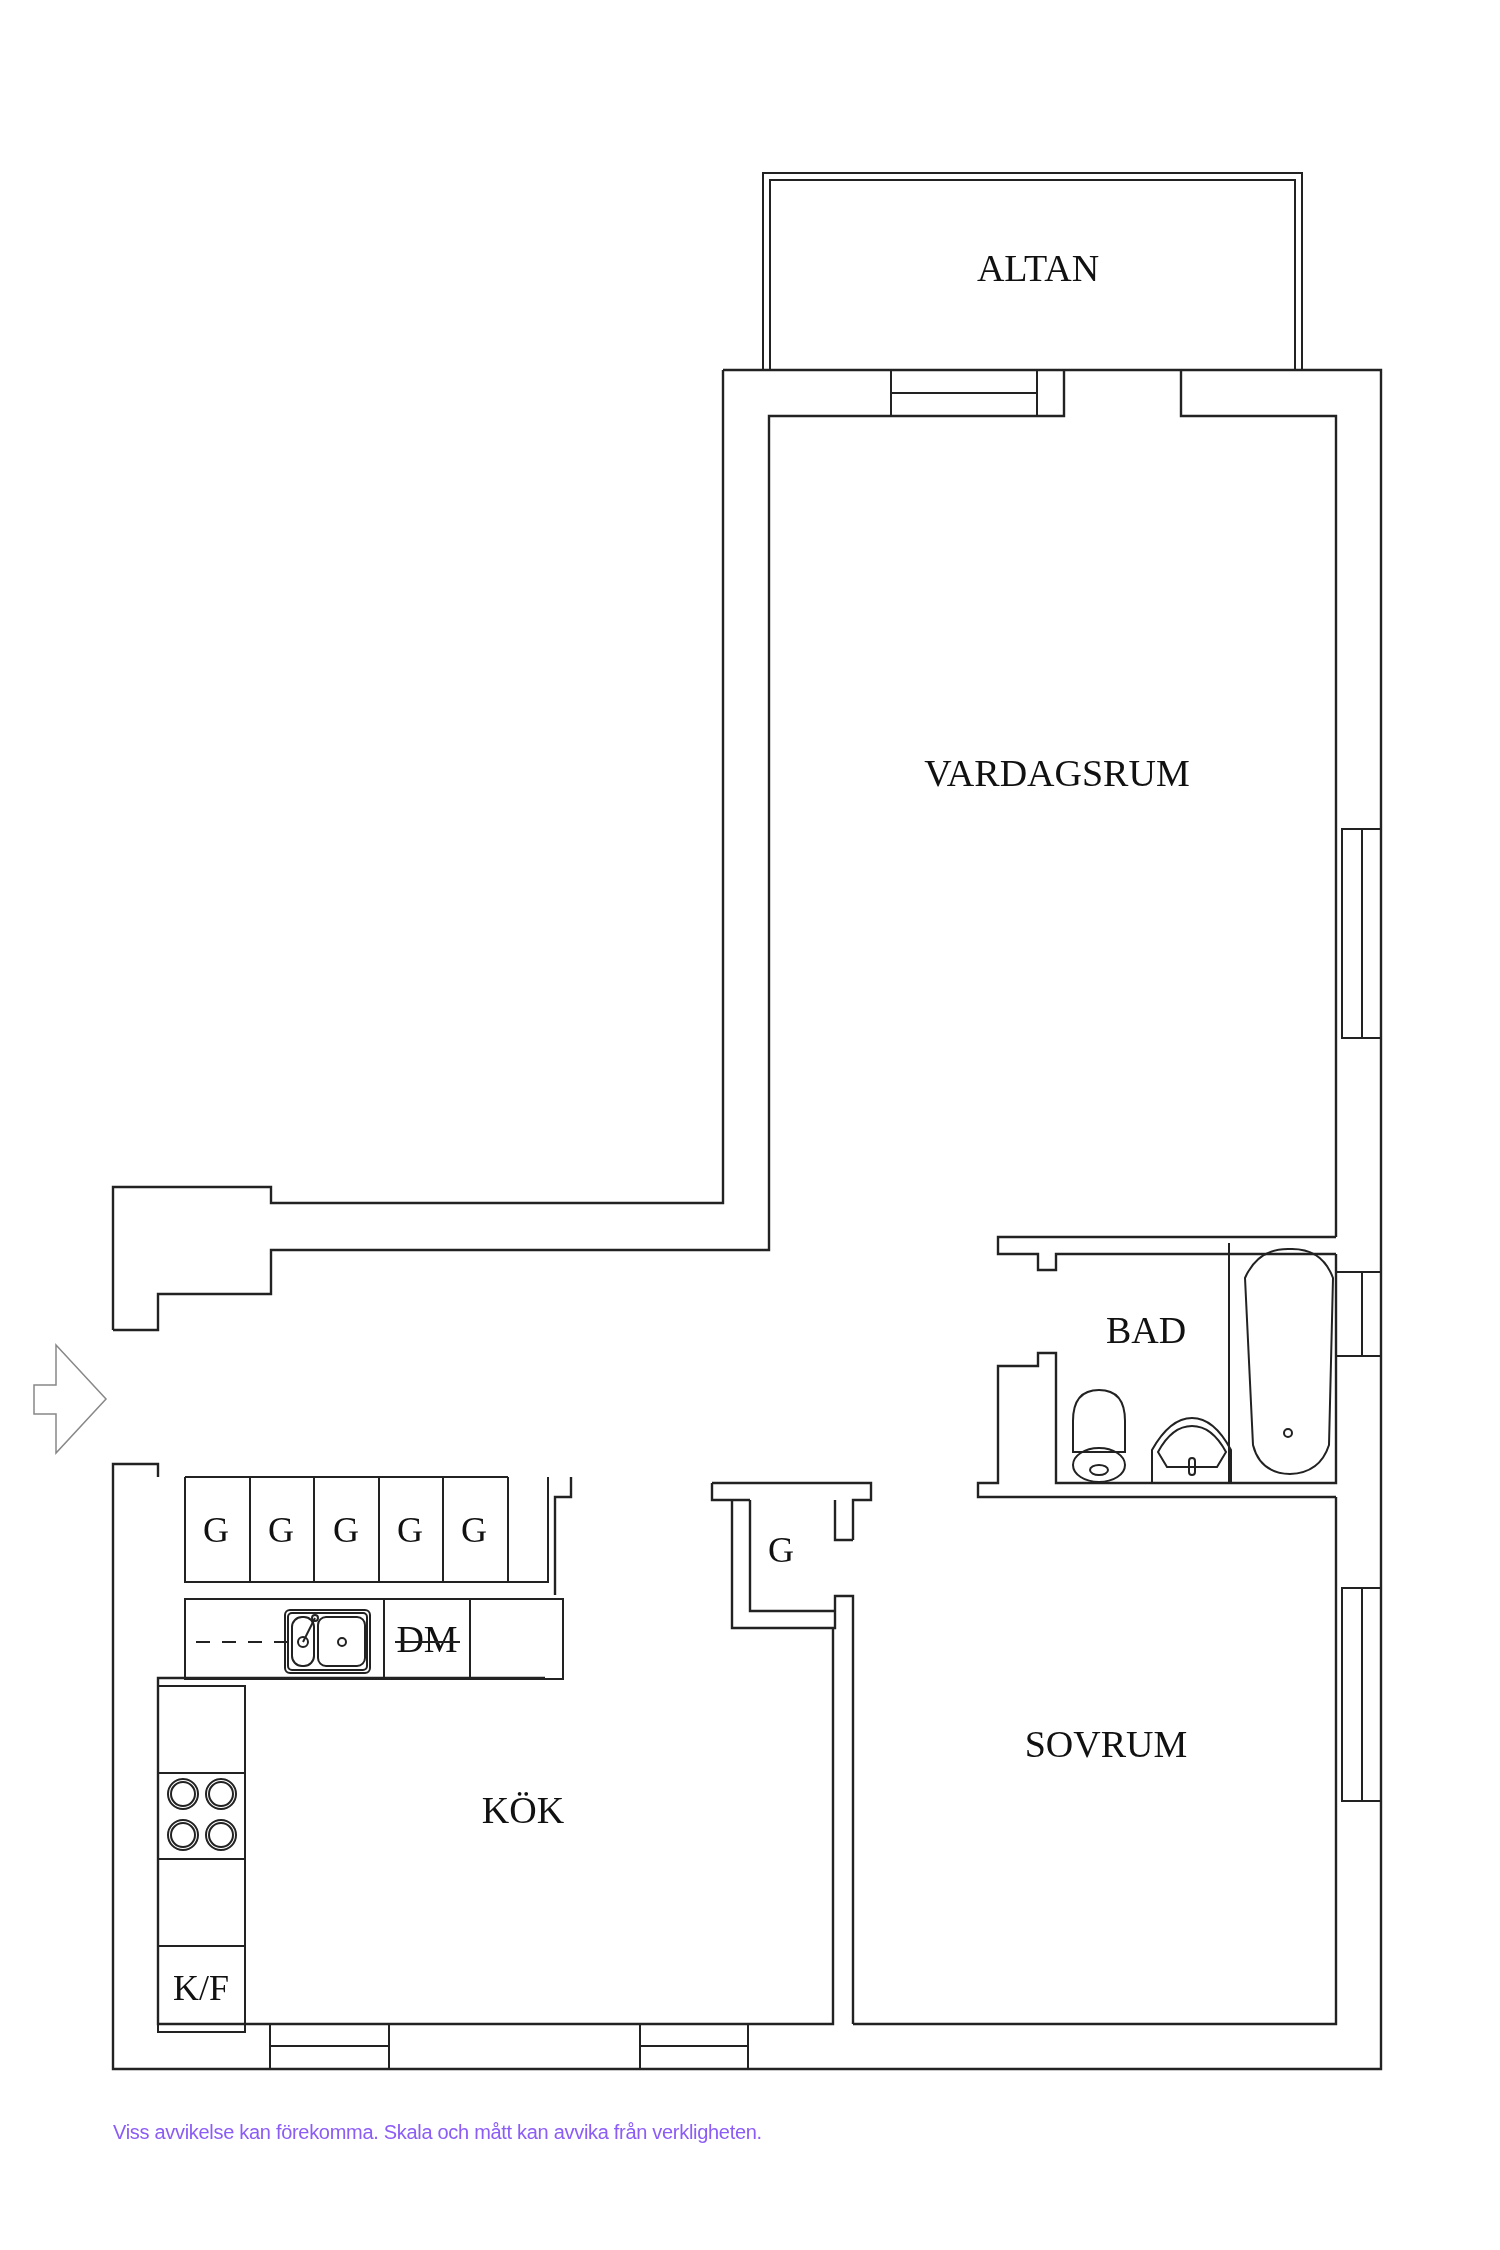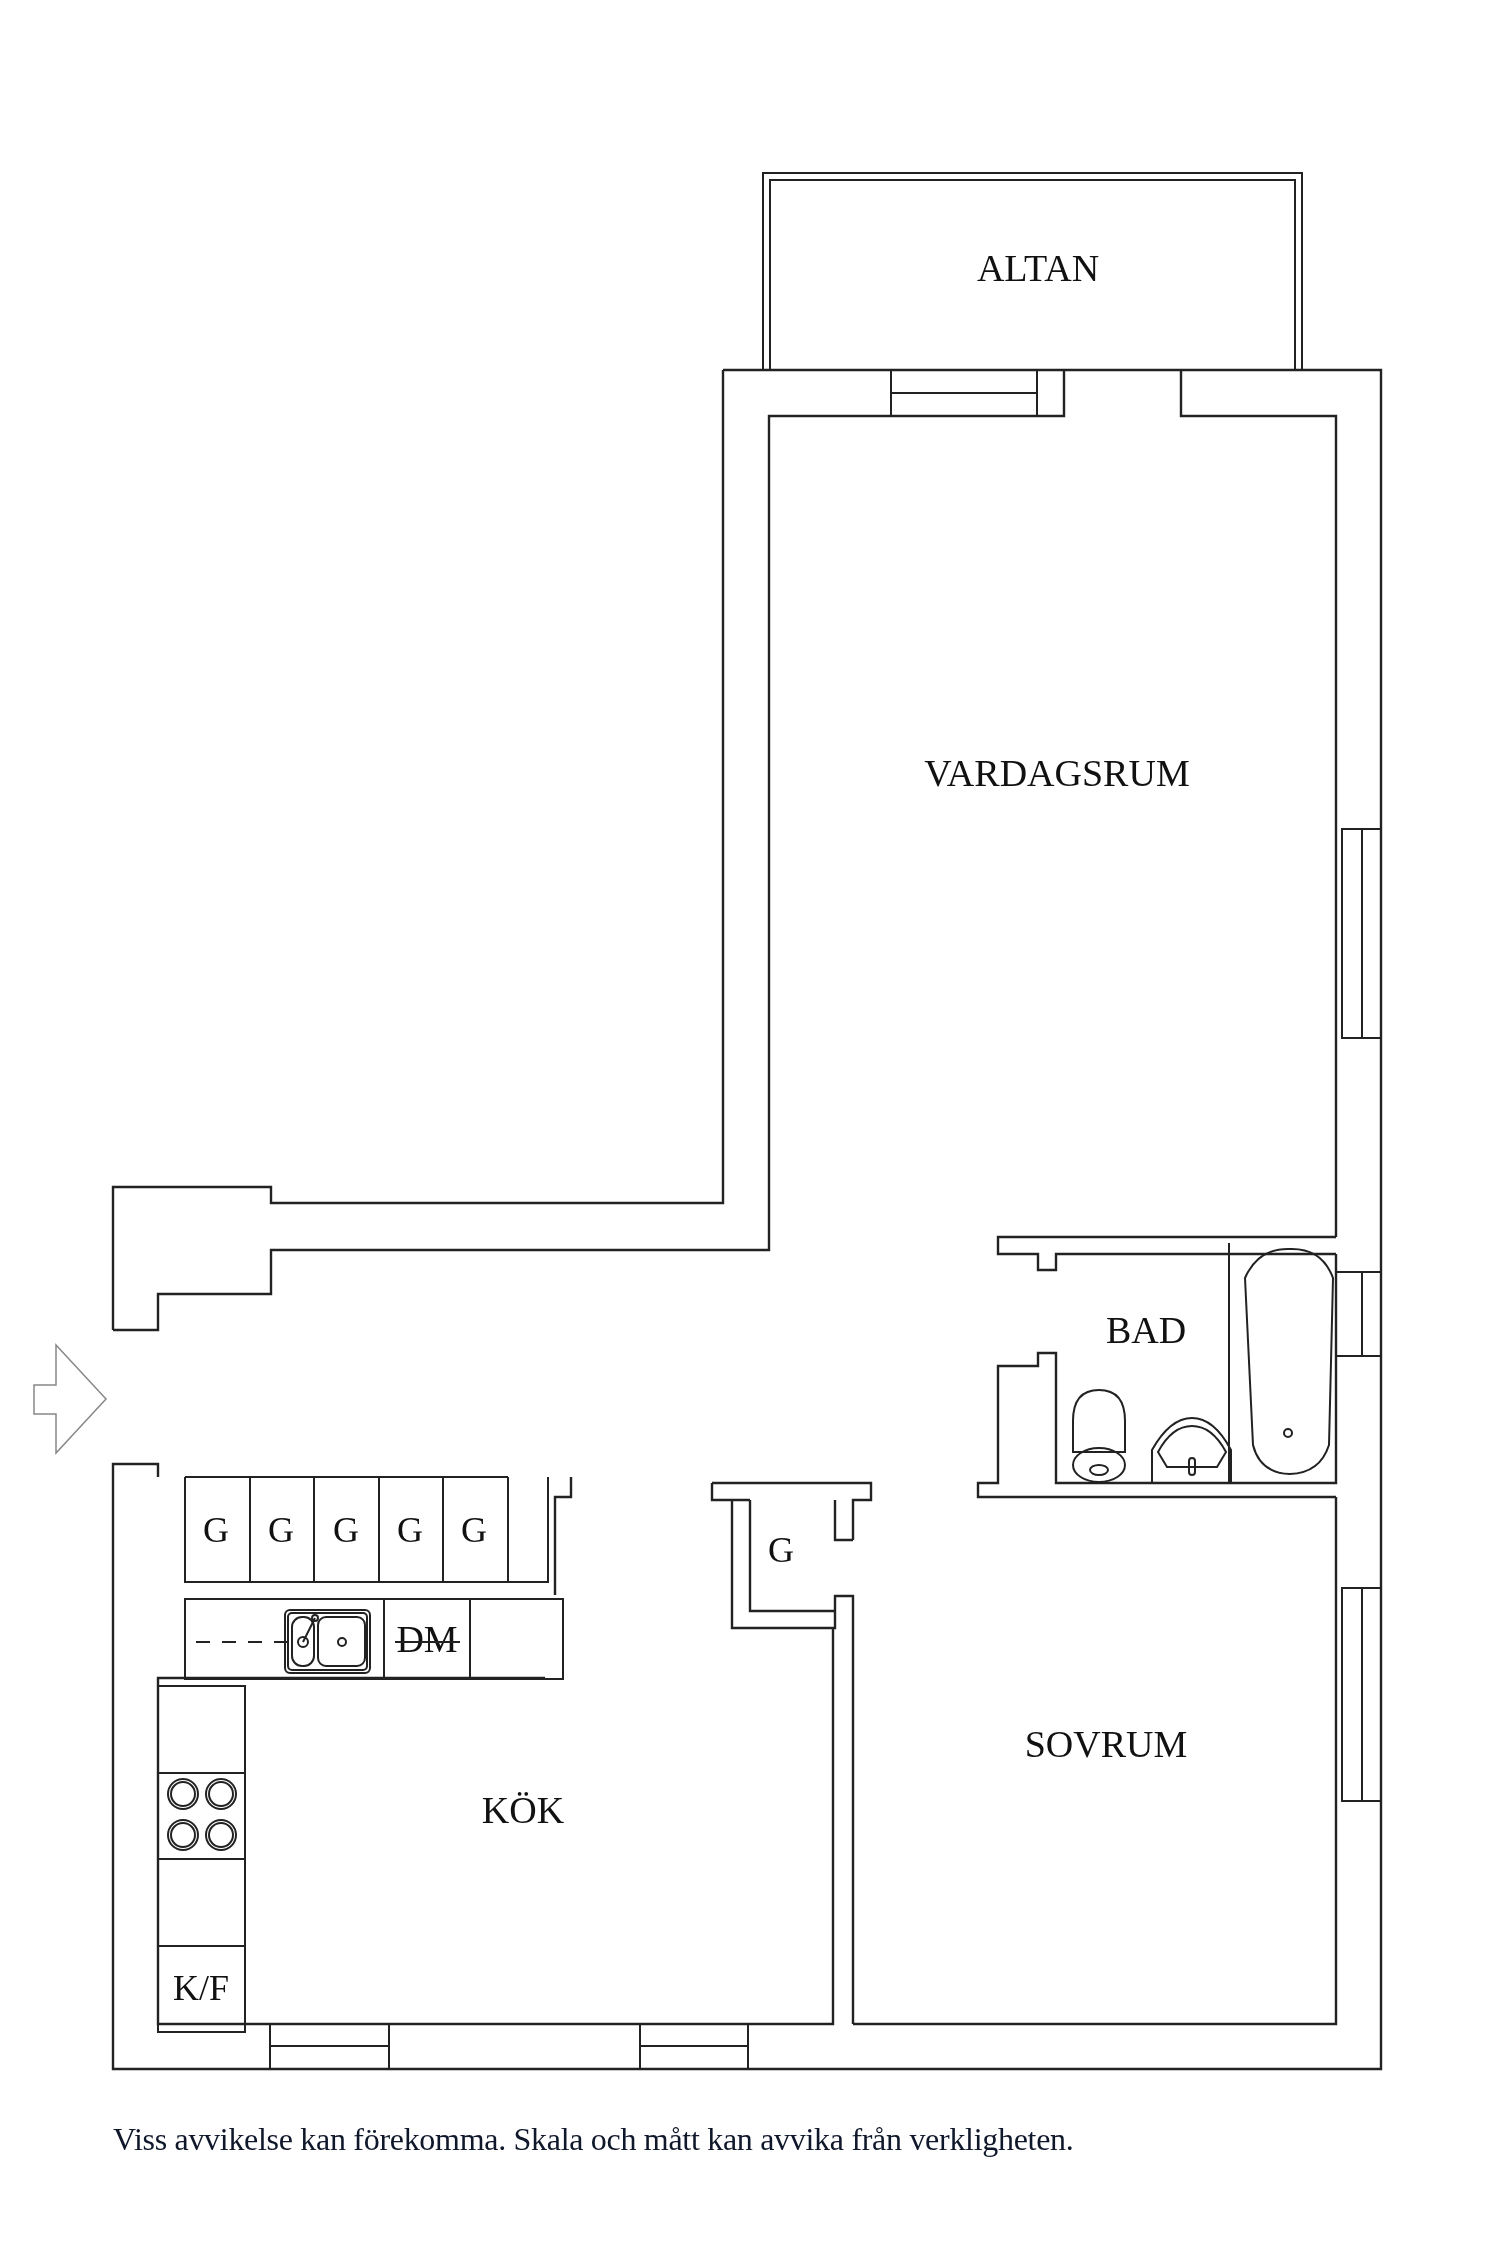--- a/index.html
+++ b/index.html
@@ -1,21 +1,21 @@
 <!DOCTYPE html>
 <html><head>
 <meta charset="utf-8">
 <style>
   html,body{margin:0;padding:0;background:#fff;}
   body{width:1500px;height:2250px;position:relative;overflow:hidden;}
   svg{position:absolute;left:0;top:0;}
   .w{fill:none;stroke:#222;stroke-width:2.4;}
   .t{fill:none;stroke:#222;stroke-width:2;}
   .lbl{font-family:"Liberation Serif","DejaVu Serif",serif;fill:#111;}
-  .note{position:absolute;left:113px;top:2121px;font-family:Liberation Serif, serif;font-size:32px;color:#0f172a;letter-spacing:-0.3px;}
+  .note{position:absolute;left:113px;top:2121px;font-family:Liberation Sans, sans-serif;font-size:20px;color:#8b5cf6;letter-spacing:-0.3px;}
 </style>
 </head>
 <body>
 
 <svg width="1500" height="2250" viewBox="0 0 1500 2250">
 
   <g>
     <rect class="t" x="763" y="173" width="539" height="197"></rect>
     <rect class="t" x="770" y="180" width="525" height="190"></rect>
   </g>

